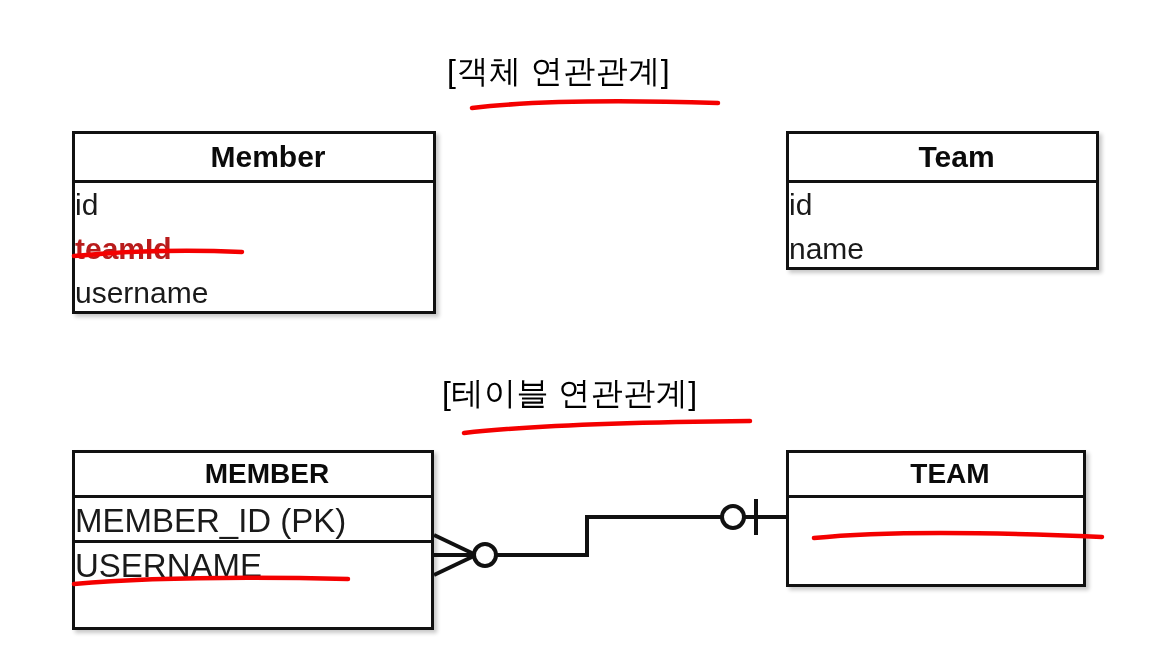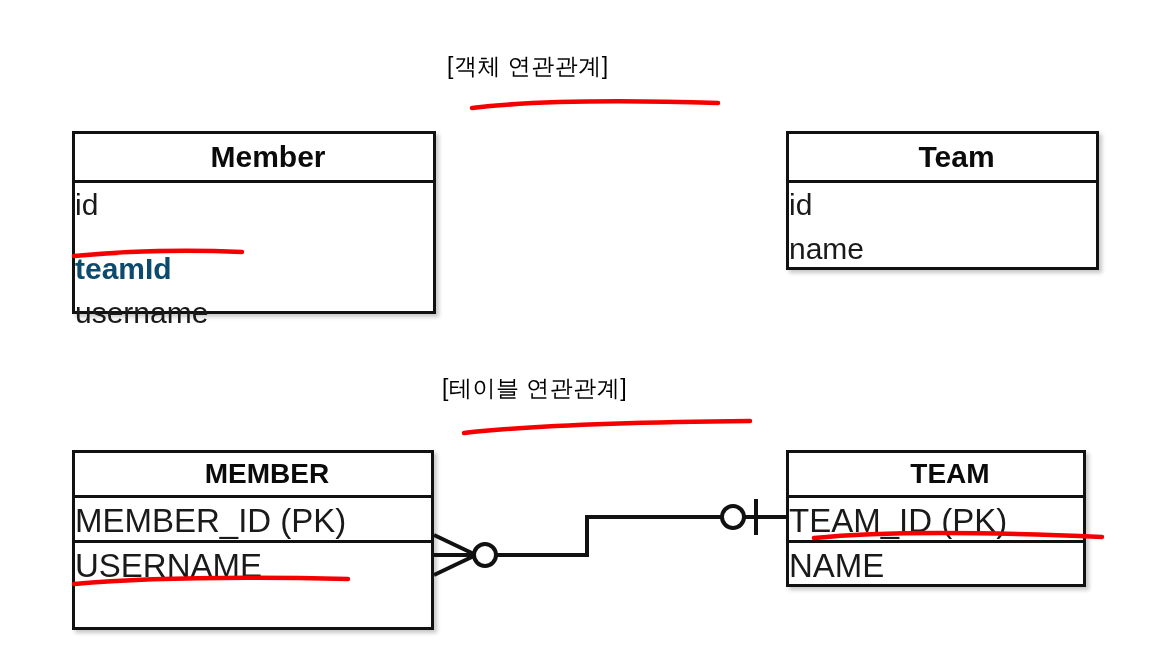--- a/index.html
+++ b/index.html
@@ -12,21 +12,21 @@
     width: 1167px;
     height: 668px;
     background: #ffffff;
     overflow: hidden;
     font-family: "Liberation Sans", "DejaVu Sans", sans-serif;
   }
 
   
   .section-title {
     position: absolute;
-    font-size: 23px;
+    font-size: 32px;
     line-height: 1;
     color: #000000;
     white-space: nowrap;
     letter-spacing: 0.5px;
   }
   #title-object  { left: 447px; top: 55px; }
   #title-table   { left: 442px; top: 377px; }
 
   
   .ent-box {
@@ -47,21 +47,21 @@
     padding-left: 28px;
   }
   .ent-body { box-sizing: border-box; }
   .ent-row {
     color: #1a1a1a;
     white-space: nowrap;
     box-sizing: border-box;
     overflow: visible;
   }
   .ent-row.sep { border-bottom: 3px solid #111111; }
-  .ent-row.strong { font-weight: bold; color: #0c4a6e; margin-top: 20px; }
+  .ent-row.strong { font-weight: bold; color: #b91c1c; }
 
   
   .obj .ent-header { font-size: 30px; line-height: 46px; height: 49px; }
   .obj .ent-row    { font-size: 30px; line-height: 44px; height: 44px; }
 
   
   .tbl .ent-header { font-size: 28px; line-height: 42px; height: 45px; }
   .tbl .ent-row    { font-size: 33px; line-height: 45px; height: 45px; }
 
   
@@ -131,24 +131,20 @@
     </div>
   </div>
   <div class="red-underline" style="left:72px; top:574px;">
     <svg width="278" height="14" viewBox="0 0 278 14">
       <path d="M2,10 C80,3 190,3 276,5" stroke="#f40000" stroke-width="4.5" fill="none" stroke-linecap="round"></path>
     </svg>
   </div>
 
   <div class="ent-box tbl" id="box-team-tbl">
     <div class="ent-header">TEAM</div>
-    <div class="ent-body">
-      <div class="ent-row sep">TEAM_ID (PK)</div>
-      <div class="ent-row">NAME</div>
-    </div>
   </div>
   <div class="red-underline" style="left:812px; top:528px;">
     <svg width="292" height="16" viewBox="0 0 292 16">
       <path d="M2,10 C80,2 200,5 290,9" stroke="#f40000" stroke-width="4.5" fill="none" stroke-linecap="round"></path>
     </svg>
   </div>
 
   <div id="relationship">
     <svg width="1167" height="668" viewBox="0 0 1167 668">
       <g stroke="#111111" stroke-width="4" fill="none" stroke-linecap="butt">

